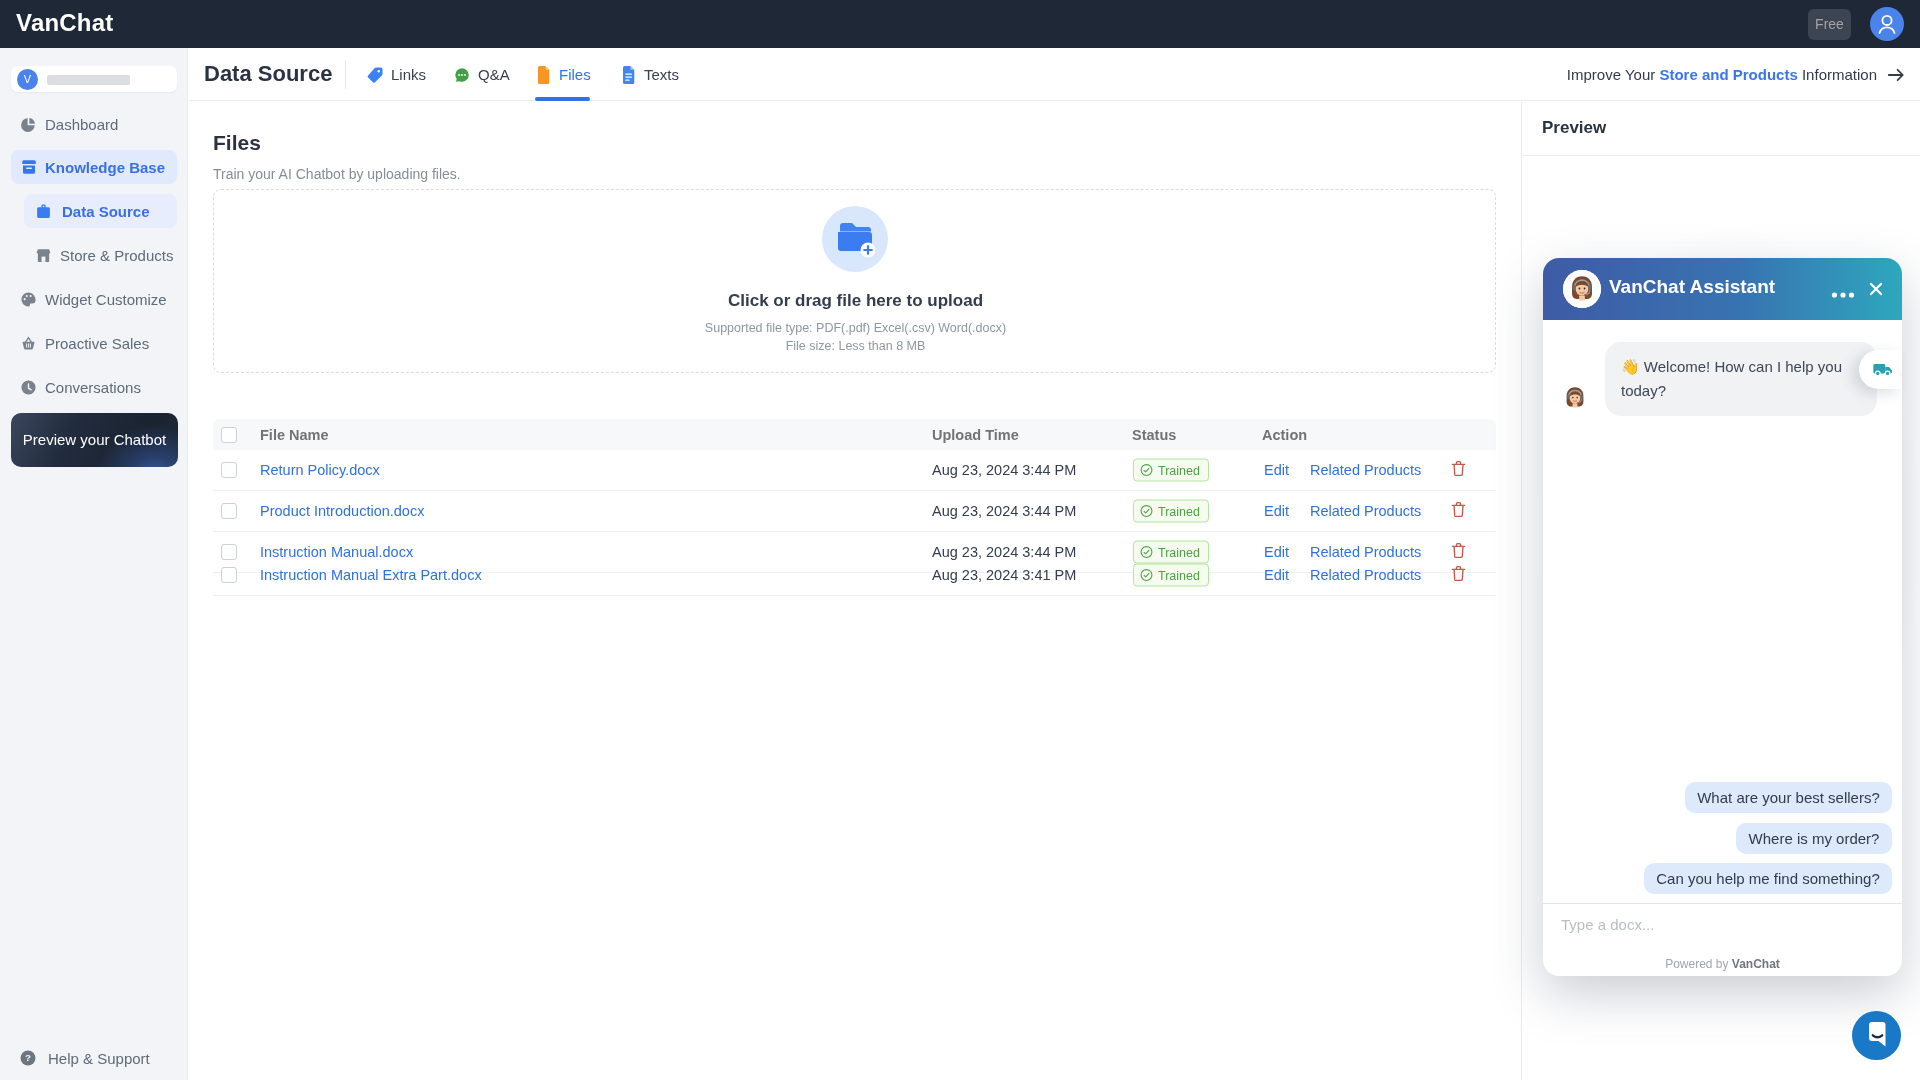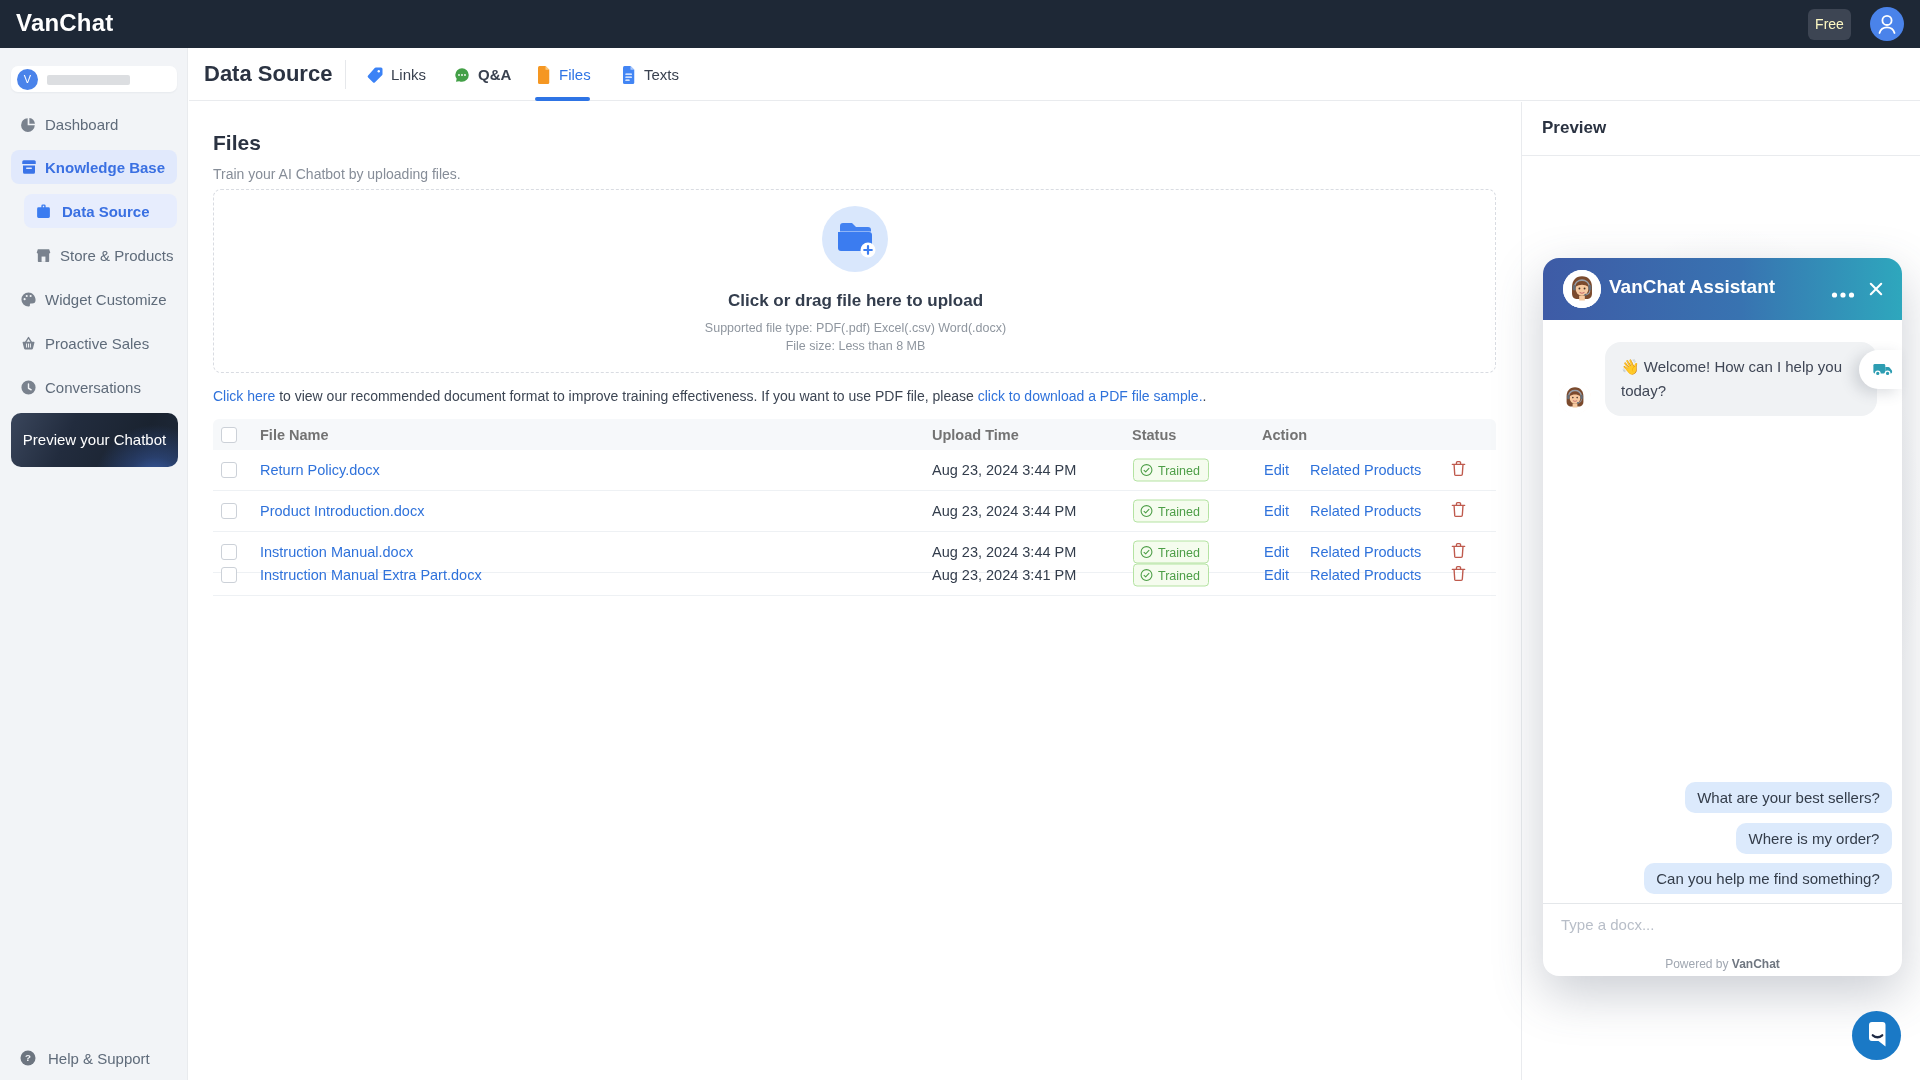--- a/index.html
+++ b/index.html
@@ -3,21 +3,21 @@
 <meta charset="utf-8">
 <style>
 * { margin:0; padding:0; box-sizing:border-box; }
 html,body { width:1920px; height:1080px; overflow:hidden; }
 body { font-family:"Liberation Sans", sans-serif; background:#fff; }
 #page { position:relative; width:1920px; height:1080px; overflow:hidden; }
 
 
 #topbar { position:absolute; left:0; top:0; width:1920px; height:48px; background:#1e2836; }
 #logo { position:absolute; left:16px; top:9px; font-size:24px; font-weight:700; color:#fff; letter-spacing:.2px; }
-#freebtn { position:absolute; right:69px; top:9px; width:43px; height:31px; background:#3d4553; color:#fef9c3; border-radius:6px; font-size:14px; text-align:center; line-height:31px; }
+#freebtn { position:absolute; right:69px; top:9px; width:43px; height:31px; background:#3d4553; color:#a3a3a3; border-radius:6px; font-size:14px; text-align:center; line-height:31px; }
 #tavatar { position:absolute; right:16px; top:7px; width:34px; height:34px; border-radius:50%; background:#4a83ea; }
 
 
 #sidebar { position:absolute; left:0; top:48px; width:188px; height:1032px; background:#f2f4f7; border-right:1px solid #e9ebee; }
 #shopcard { position:absolute; left:11px; top:18px; width:166px; height:26px; background:#fff; border-radius:7px; box-shadow:0 1px 2px rgba(20,30,50,.05); }
 #shopcard .av { position:absolute; left:6px; top:3px; width:21px; height:21px; border-radius:50%; background:#4a83ea; color:#fff; font-size:11px; text-align:center; line-height:21px; }
 #shopcard .bar { position:absolute; left:36px; top:9px; width:83px; height:10px; background:#dcdee1; border-radius:2px; }
 .nav { position:absolute; left:0; width:188px; height:34px; display:flex; align-items:center; color:#5f6b7a; font-size:15px; }
 .nav svg { margin-left:20px; margin-right:8px; flex:none; }
 .nav.sub svg { margin-left:35px; }
@@ -162,55 +162,57 @@
         </svg> Help &amp; Support</div>
   </div>
 
   <div id="mainhdr">
     <div id="mtitle">Data Source</div>
     <div id="vdiv"></div>
     <div class="tab" style="left:177px;"><svg width="18" height="18" viewBox="0 0 24 24">
           <path fill="#3b82f6" d="M11.6 2.6a2 2 0 0 1 1.4-.6H20a2 2 0 0 1 2 2v7a2 2 0 0 1-.6 1.4l-9.4 9.4a2 2 0 0 1-2.8 0L2.8 15.4a2 2 0 0 1 0-2.8z"></path>
           <circle cx="17" cy="7" r="1.6" fill="#fff"></circle>
         </svg> Links</div>
-    <div class="tab" style="left:264px;font-weight:bold;"><svg width="18" height="18" viewBox="0 0 24 24">
+    <div class="tab" style="left:264px;"><svg width="18" height="18" viewBox="0 0 24 24">
           <path fill="#43a047" d="M12 3a9 9 0 0 1 9 9 9 9 0 0 1-9 9c-1.3 0-2.6-.3-3.7-.8L4 21l.9-4A9 9 0 0 1 3 12a9 9 0 0 1 9-9z"></path>
           <circle cx="8" cy="12" r="1.2" fill="#fff"></circle>
           <circle cx="12" cy="12" r="1.2" fill="#fff"></circle>
           <circle cx="16" cy="12" r="1.2" fill="#fff"></circle>
         </svg> Q&amp;A</div>
     <div class="tab" id="tab-files" style="left:347px;"><svg width="16" height="18" viewBox="0 0 20 24">
           <path fill="#f59722" d="M3 2a2 2 0 0 1 2-2h8l5 5v17a2 2 0 0 1-2 2H5a2 2 0 0 1-2-2z" transform="translate(-1 0)"></path>
           <path fill="#fbc87e" d="M12 0l5 5h-5z" transform="translate(0 0)"></path>
         </svg> Files</div>
     <div class="tab" style="left:432px;"><svg width="16" height="18" viewBox="0 0 20 24">
           <path fill="#4285f4" d="M2 2a2 2 0 0 1 2-2h8l5 5v17a2 2 0 0 1-2 2H4a2 2 0 0 1-2-2z"></path>
           <path fill="#a9c8fb" d="M12 0l5 5h-5z"></path>
           <rect x="5" y="10" width="9" height="1.8" rx=".9" fill="#fff"></rect>
           <rect x="5" y="14" width="9" height="1.8" rx=".9" fill="#fff"></rect>
           <rect x="5" y="18" width="6" height="1.8" rx=".9" fill="#fff"></rect>
         </svg> Texts</div>
     <div id="tabline"></div>
+    <div id="improve">Improve Your <b> Store and Products </b> Information <svg width="20" height="16" viewBox="0 0 24 20">
+          <path d="M3 10h17M14 3.5 20.5 10 14 16.5" stroke="#333c4b" stroke-width="2.2" fill="none" stroke-linecap="round" stroke-linejoin="round"></path>
+        </svg></div>
   </div>
 
   <div id="content">
     <div id="fheading">Files</div>
     <div id="fsub">Train your AI Chatbot by uploading files.</div>
     <div id="upbox">
       <div id="upcircle"><svg width="66" height="66" viewBox="0 0 66 66">
             <path fill="#3b7cf0" d="M18 20a3 3 0 0 1 3-3h9l4 4h12a3 3 0 0 1 3 3v1.5H18z" opacity=".95"></path>
             <path fill="#3b7cf0" d="M16 26h31a3 3 0 0 1 3 3v13a3 3 0 0 1-3 3H19a3 3 0 0 1-3-3z"></path>
             <circle cx="46" cy="44" r="7.5" fill="#fff"></circle>
             <path d="M46 40.2v7.6M42.2 44h7.6" stroke="#3b7cf0" stroke-width="2.2" stroke-linecap="round"></path>
           </svg></div>
       <div id="uptitle">Click or drag file here to upload</div>
       <div id="upline1">Supported file type: PDF(.pdf) Excel(.csv) Word(.docx)</div>
       <div id="upline2">File size: Less than 8 MB</div>
     </div>
-    <div id="clickline"><a class="bl" href="#">Click here</a> to view our recommended document format to improve training effectiveness. If you want to use PDF file, please <a class="bl" href="#">click to download a PDF file sample.</a>.</div>
 
     <div id="tbl">
       <div id="thead">
         <div class="cbx vmid"></div>
         <div class="c-name vmid">File Name</div>
         <div class="c-time vmid">Upload Time</div>
         <div class="c-status vmid">Status</div>
         <div class="c-action vmid">Action</div>
       </div>
       <div class="trow" style="top:31px;">

